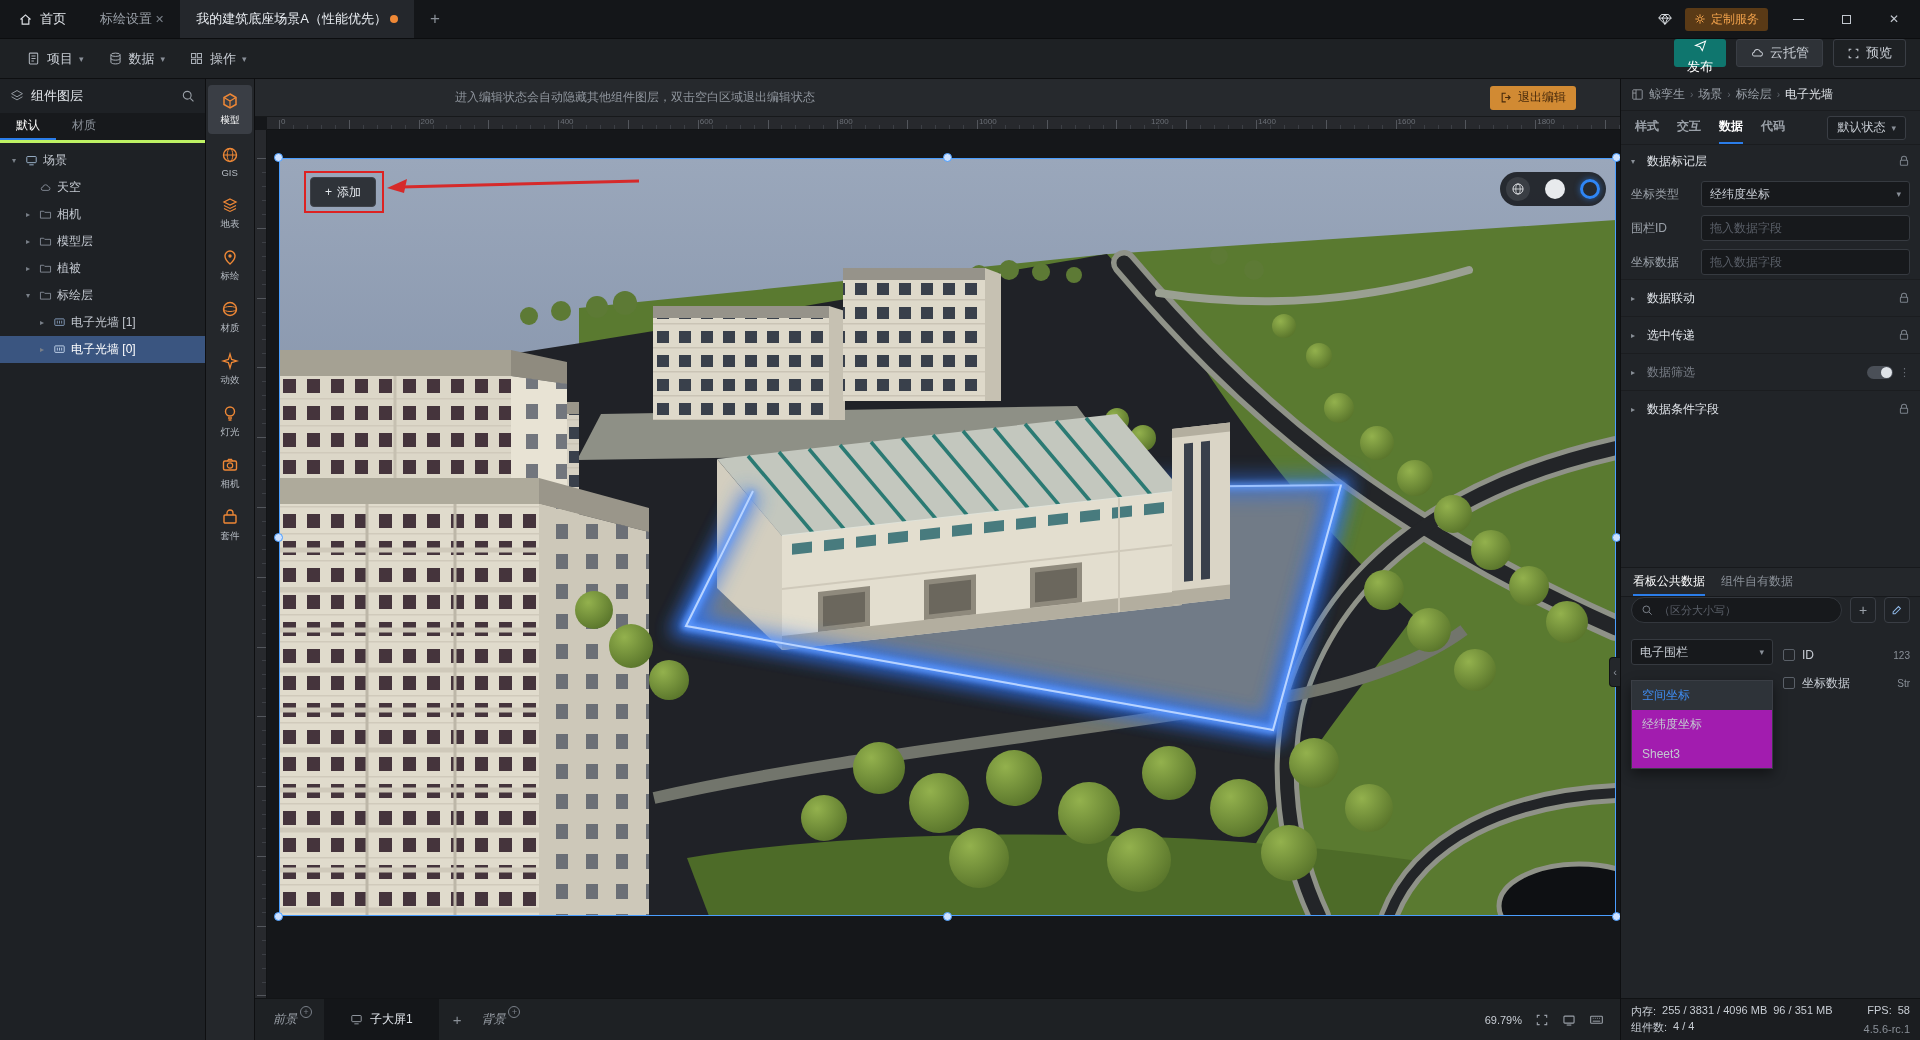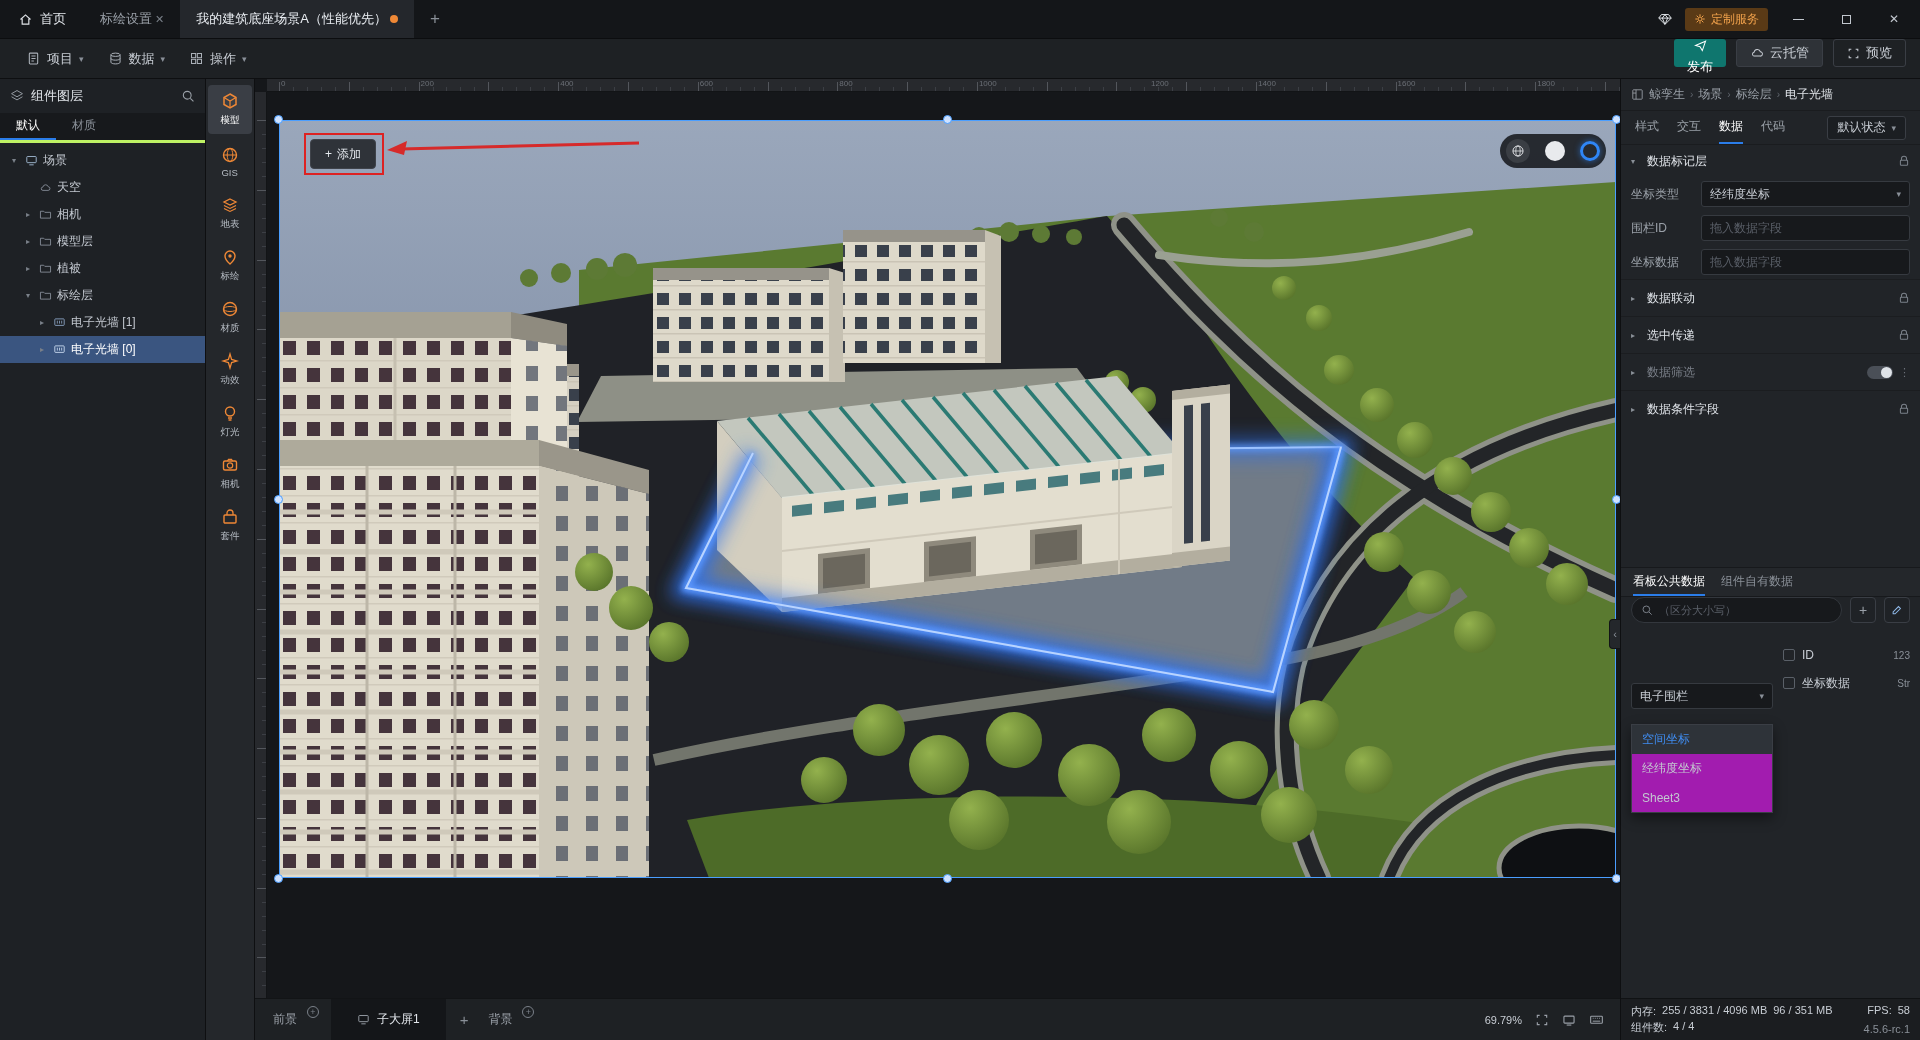--- a/index.html
+++ b/index.html
@@ -80,35 +80,35 @@
   .anno-arrow{position:absolute;left:118px;top:44px;}
   .view-ctrls{position:absolute;top:42px;right:14px;width:106px;height:34px;background:rgba(18,20,23,.85);border-radius:17px;display:flex;align-items:center;justify-content:space-between;padding:0 6px;}
   .vc{width:24px;height:24px;border-radius:50%;display:flex;align-items:center;justify-content:center;}
   .vc-globe{background:#3a3e44;}
   .vc-white{width:20px;height:20px;background:#e8eaed;}
   .vc-blue{width:20px;height:20px;border:3px solid #2f86f6;background:transparent;box-shadow:0 0 6px rgba(47,134,246,.6);}
   .collapse-chevron{position:absolute;right:0;top:540px;width:11px;height:30px;background:#24272b;border:1px solid #121416;border-right:none;border-radius:4px 0 0 4px;color:#8a9098;font-size:11px;display:flex;align-items:center;justify-content:center;z-index:5;}
 
   
   .cbar{flex:0 0 42px;background:#1e2124;border-top:1px solid #121416;display:flex;align-items:center;padding-left:18px;}
-  .cbar-label{font-size:12px;color:#9aa0a8;display:flex;align-items:flex-start;gap:10px;}
+  .cbar-label{font-size:12px;color:#9aa0a8;display:flex;align-items:flex-start;gap:3px;font-style:italic;}
   .circ-plus{width:12px;height:12px;border:1px solid #7a8089;border-radius:50%;color:#7a8089;font-size:9px;line-height:10px;text-align:center;position:relative;top:-5px;}
   .cbar-tab{height:100%;display:flex;align-items:center;gap:7px;padding:0 26px;margin-left:12px;background:#141619;color:#e2e6eb;font-size:12px;}
   .cbar-plus{padding:0 14px;color:#8a9098;font-size:15px;}
   .cbar-bg{margin-left:6px;}
   .cbar-right{margin-left:auto;display:flex;align-items:center;gap:13px;padding-right:16px;}
   .zoom-val{font-size:11px;color:#c8cdd4;}
 
   
   .insp{flex:1;background:#212428;border-left:1px solid #0e0f11;display:flex;flex-direction:column;min-width:0;}
   .bread{height:32px;display:flex;align-items:center;gap:5px;padding:0 10px;font-size:12px;color:#9aa0a8;border-bottom:1px solid #1a1c1f;}
   .crumb-sep{color:#5f646c;font-size:10px;}
   .crumb.last{color:#dfe3e8;}
   .insp-tabs{height:34px;display:flex;align-items:center;gap:18px;padding:0 14px;border-bottom:1px solid #1a1c1f;}
-  .itab{font-size:12px;color:#9aa0a8;height:100%;display:flex;align-items:center;border-bottom:2px solid transparent;}
+  .itab{font-size:12px;color:#9aa0a8;height:100%;display:flex;align-items:center;border-bottom:2px solid transparent;font-weight:bold;}
   .itab.active{color:#fff;border-bottom-color:#2b7de9;}
   .state-sel{margin-left:auto;height:24px;border:1px solid #3a3e45;border-radius:3px;background:#1b1e22;color:#c8cdd4;font-size:12px;display:flex;align-items:center;gap:6px;padding:0 9px;}
   .sec-head{height:32px;display:flex;align-items:center;gap:6px;padding:0 10px;font-size:12px;color:#dfe3e8;}
   .sec-caret{font-size:8px;color:#8a9098;width:10px;}
   .sec-lock{margin-left:auto;display:flex;}
   .fld{height:34px;display:flex;align-items:center;gap:8px;padding:0 10px;}
   .fld label{flex:0 0 62px;font-size:12px;color:#9aa0a8;}
   .ctl{flex:1;height:26px;background:#17191c;border:1px solid #363a40;border-radius:3px;display:flex;align-items:center;padding:0 8px;font-size:12px;color:#c8cdd4;}
   .ctl .caret{margin-left:auto;font-size:9px;color:#8a9098;}
   .ctl input{flex:1;background:transparent;border:none;outline:none;color:#c8cdd4;font-size:12px;font-family:inherit;}
@@ -123,21 +123,21 @@
   .dp-tabs{height:30px;display:flex;gap:16px;padding:0 12px;background:#24272b;border-top:1px solid #17191c;border-bottom:1px solid #17191c;}
   .dp-tab{font-size:12px;color:#8a9098;height:100%;display:flex;align-items:center;border-bottom:2px solid transparent;}
   .dp-tab.active{color:#fff;border-bottom-color:#2b7de9;}
   .dp-search{height:40px;display:flex;align-items:flex-start;gap:8px;padding:0 10px;}
   .search-box{flex:1;height:26px;border:1px solid #33373d;border-radius:13px;background:#17191c;display:flex;align-items:center;gap:6px;padding:0 9px;}
   .search-box input{flex:1;background:transparent;border:none;outline:none;color:#c8cdd4;font-size:11px;font-family:inherit;min-width:0;}
   .search-box input::placeholder{color:#5a5f68;}
   .sq-btn{width:26px;height:26px;border:1px solid #3a3e45;border-radius:4px;background:#1f2226;display:flex;align-items:center;justify-content:center;color:#9aa0a8;font-size:14px;}
   .dp-body{display:flex;gap:10px;padding:2px 10px 8px;}
   .dp-left{flex:0 0 142px;}
-  .dp-select{height:26px;background:#17191c;border:1px solid #363a40;border-radius:3px;display:flex;align-items:center;padding:0 8px;font-size:12px;color:#c8cdd4;margin-top:44px;}
+  .dp-select{height:26px;background:#17191c;border:1px solid #363a40;border-radius:3px;display:flex;align-items:center;padding:0 8px;font-size:12px;color:#c8cdd4;}
   .dp-options{margin-top:15px;background:#a21caf;border:1px solid #3a3e45;box-shadow:0 5px 12px rgba(0,0,0,.45);}
   .dp-opt{height:29px;display:flex;align-items:center;padding:0 10px;font-size:12px;color:#c3c8d0;}
   .dp-opt.sel{color:#3f8cf0;background:#2e3339;}
   .dp-right{flex:1;padding-top:2px;}
   .dp-field{height:28px;display:flex;align-items:center;gap:7px;font-size:12px;color:#c8cdd4;}
   .cbx{width:12px;height:12px;border:1px solid #5a6068;border-radius:2px;flex:none;}
   .dp-type{margin-left:auto;font-size:10px;color:#8a9098;}
 
   .statusbar{margin-top:auto;height:42px;background:#1b1d20;border-top:1px solid #101214;display:flex;justify-content:space-between;padding:5px 10px;font-size:11px;}
   .sb-col{display:flex;flex-direction:column;justify-content:space-between;}
@@ -384,20 +384,29 @@
       <div class="tool">
         <svg class="ic" width="18" height="18" viewBox="0 0 18 18">
             <rect x="3" y="7" width="12" height="8" rx="1" fill="none" stroke="#ef8836" stroke-width="1.4"></rect>
             <path d="M6 7V5a3 3 0 0 1 6 0v2" fill="none" stroke="#ef8836" stroke-width="1.3"></path>
           </svg>
         <span>套件</span>
       </div>
     </div>
 
     <div class="canvas-col">
+      <div class="hintbar">
+        <span class="hint-text">进入编辑状态会自动隐藏其他组件图层，双击空白区域退出编辑状态</span>
+        <div class="exit-btn">
+          <svg class="ic" width="13" height="13" viewBox="0 0 18 18">
+              <path d="M8 3H3v12h5M11 6l3 3-3 3M7 9h7" fill="none" stroke="#46290b" stroke-width="1.5"></path>
+            </svg>
+          <span>退出编辑</span>
+        </div>
+      </div>
 
       <div class="canvas-body">
         <div class="ruler-top">
           <div class="ticks"></div>
           <b style="left:12px">0</b>
           <b style="left:151.6px">200</b>
           <b style="left:291.2px">400</b>
           <b style="left:430.7px">600</b>
           <b style="left:570.3px">800</b>
           <b style="left:709.9px">1000</b>

